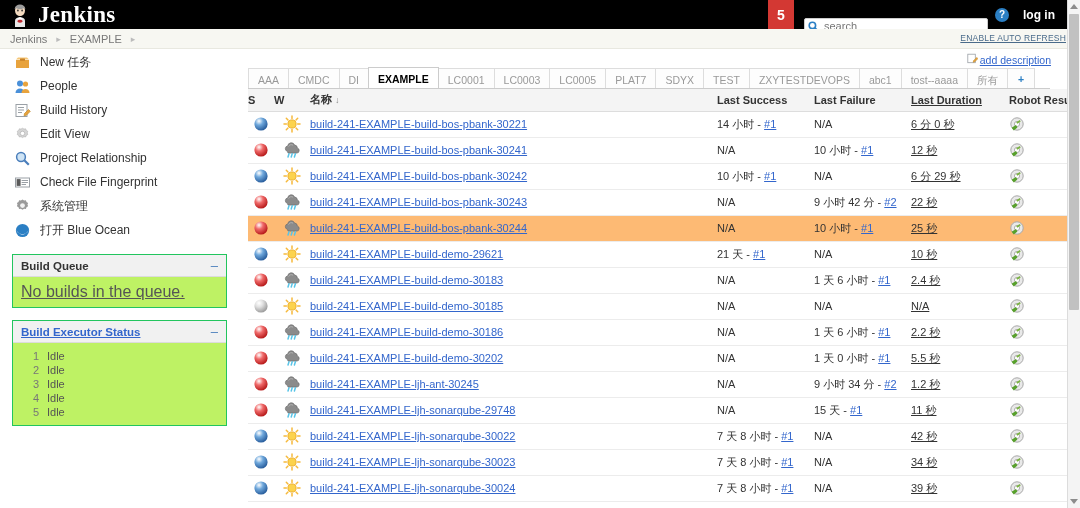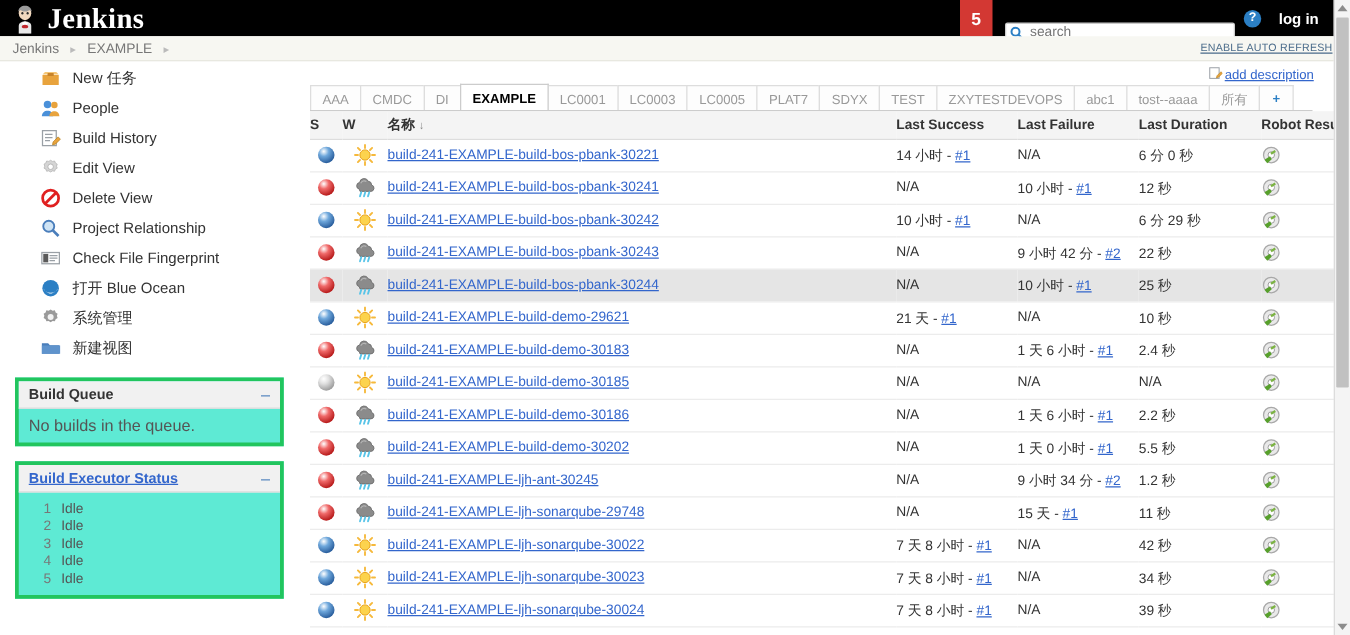--- a/index.html
+++ b/index.html
@@ -109,50 +109,50 @@
   }
 
   
   #sidebar {
     position: absolute; left: 0; top: 50px;
     width: 241px;
   }
   .nav-item {
     display: flex; align-items: center;
     height: 24px;
-    padding-left: 32px;
+    padding-left: 14px;
     gap: 9px;
     text-decoration: none;
     cursor: pointer;
   }
   .nav-label { color: #333; font-size: 12px; white-space: nowrap; }
   .nav-ico { width: 17px; height: 17px; flex: none; display: block; }
 
   
   .panel {
     margin: 12px 14px 0 12px;
-    border: 3px solid #22c55e;
-    background: #5eead4;
+    border: 1px solid #22c55e;
+    background: #bef264;
   }
   .panel-head {
     background: #f1f1f1;
     border-bottom: 1px solid #dcdcdc;
     height: 22px;
     display: flex; align-items: center;
     padding: 0 8px;
   }
   .panel-title {
     font-weight: bold; font-size: 11.5px; color: #333;
   }
   .panel-title.link { color: #36c; text-decoration: underline; }
   .panel-collapse {
     margin-left: auto; color: #4a7ebb; font-size: 13px; line-height: 1;
   }
   .panel-body { padding: 6px 8px; }
-  .queue-empty { color: #555; font-size: 13px; }
+  .queue-empty { color: #555; font-size: 16px; text-decoration: underline; }
   .node-row {
     display: flex; align-items: center; gap: 5px;
     padding: 2px 0 3px 2px;
   }
   .node-name { color: #36c; font-weight: bold; font-size: 11.5px; }
   .exec-row {
     display: flex; font-size: 11px; color: #555;
     padding: 1px 0 1px 10px; gap: 8px;
   }
   .exec-num { width: 8px; text-align: right; color: #777; }
@@ -217,27 +217,27 @@
     vertical-align: middle;
   }
   #jobs tbody td {
     border-bottom: 1px solid #ececec;
     height: 26px;
     font-size: 11px;
     color: #333;
     padding: 0;
     vertical-align: middle;
   }
-  tr.hl td { background: #e5e5e5; }
+  tr.hl td { background: #fdba74; }
   .col-s   { width: 26px; text-align: center; }
   .col-w   { width: 36px; text-align: center; }
   .col-n   { width: 407px; }
   .col-ls  { width: 97px; }
   .col-lf  { width: 97px; }
-  .col-ld  { width: 98px; }
+  .col-ld  { width: 98px; text-decoration: underline; }
   .col-rr  { width: 110px; }
   th.col-s, th.col-w { padding-left: 0; }
   th.col-n { padding-left: 10px; }
   td.col-n { padding-left: 10px; }
   .sortarrow { color: #888; font-size: 9px; margin-left: 3px; }
 
   .joblink {
     color: #36c;
     text-decoration: underline;
     font-size: 11px;
@@ -362,29 +362,20 @@
   <a class="nav-item" href="#">
     <span class="nav-ico">
       <svg viewBox="0 0 17 17" width="17" height="17">
         <path d="M8.5 2.2l1.5.9 1.7-.3.6 1.6 1.5.9-.6 1.6.6 1.6-1.5.9-.6 1.6-1.7-.3-1.5.9-1.5-.9-1.7.3-.6-1.6-1.5-.9.6-1.6-.6-1.6 1.5-.9.6-1.6 1.7.3z" fill="#d5d5d5" stroke="#a8a8a8" stroke-width=".5"></path>
         <circle cx="8.5" cy="7.4" r="2.2" fill="#fff" stroke="#a8a8a8" stroke-width=".6"></circle>
       </svg>
     </span>
     <span class="nav-label">Edit View</span>
   </a>
 
-  <a class="nav-item" href="#">
-    <span class="nav-ico">
-      <svg viewBox="0 0 17 17" width="17" height="17">
-        <circle cx="8.5" cy="8.5" r="6.4" fill="#fff" stroke="#e02020" stroke-width="2.2"></circle>
-        <line x1="4.2" y1="12.8" x2="12.8" y2="4.2" stroke="#e02020" stroke-width="2.2"></line>
-      </svg>
-    </span>
-    <span class="nav-label">Delete View</span>
-  </a>
 
   <a class="nav-item" href="#">
     <span class="nav-ico">
       <svg viewBox="0 0 17 17" width="17" height="17">
         <circle cx="7" cy="7" r="4.4" fill="#cfe4f5" stroke="#4a7ebb" stroke-width="1.5"></circle>
         <line x1="10.3" y1="10.3" x2="14.8" y2="14.8" stroke="#4a7ebb" stroke-width="2.2"></line>
       </svg>
     </span>
     <span class="nav-label">Project Relationship</span>
   </a>
@@ -398,47 +389,38 @@
         <line x1="7.6" y1="8.5" x2="14" y2="8.5" stroke="#9aa0a6"></line>
         <line x1="7.6" y1="10.5" x2="12" y2="10.5" stroke="#9aa0a6"></line>
       </svg>
     </span>
     <span class="nav-label">Check File Fingerprint</span>
   </a>
 
   <a class="nav-item" href="#">
     <span class="nav-ico">
       <svg viewBox="0 0 17 17" width="17" height="17">
+        <path d="M8.5 1.5l1.6 1 1.8-.3.6 1.7 1.6 1-.6 1.7.6 1.7-1.6 1-.6 1.7-1.8-.3-1.6 1-1.6-1-1.8.3-.6-1.7-1.6-1 .6-1.7-.6-1.7 1.6-1 .6-1.7 1.8.3z" fill="#9a9a9a"></path>
+        <circle cx="8.5" cy="7.6" r="2.4" fill="#f2f2f2"></circle>
+      </svg>
+    </span>
+    <span class="nav-label">系统管理</span>
+  </a>
+
+  <a class="nav-item" href="#">
+    <span class="nav-ico">
+      <svg viewBox="0 0 17 17" width="17" height="17">
         <circle cx="8.5" cy="8.5" r="6.6" fill="#2b7fc4"></circle>
         <path d="M2.2 7.5a6.6 6.6 0 0012.6 0c-1.4 3.4-4 5.2-6.3 5.2S3.6 10.9 2.2 7.5z" fill="#fff"></path>
       </svg>
     </span>
     <span class="nav-label">打开 Blue Ocean</span>
   </a>
 
-  <a class="nav-item" href="#">
-    <span class="nav-ico">
-      <svg viewBox="0 0 17 17" width="17" height="17">
-        <path d="M8.5 1.5l1.6 1 1.8-.3.6 1.7 1.6 1-.6 1.7.6 1.7-1.6 1-.6 1.7-1.8-.3-1.6 1-1.6-1-1.8.3-.6-1.7-1.6-1 .6-1.7-.6-1.7 1.6-1 .6-1.7 1.8.3z" fill="#9a9a9a"></path>
-        <circle cx="8.5" cy="7.6" r="2.4" fill="#f2f2f2"></circle>
-      </svg>
-    </span>
-    <span class="nav-label">系统管理</span>
-  </a>
-
-
-  <a class="nav-item" href="#">
-    <span class="nav-ico">
-      <svg viewBox="0 0 17 17" width="17" height="17">
-        <path d="M1.5 4.5h5l1.4 1.6h7.6V13H1.5z" fill="#4a7ebb"></path>
-        <path d="M1.5 6.4h14.6V13H1.5z" fill="#5f93cc"></path>
-      </svg>
-    </span>
-    <span class="nav-label">新建视图</span>
-  </a>
+
 
   <div class="panel">
     <div class="panel-head">
       <span class="panel-title">Build Queue</span>
       <span class="panel-collapse">–</span>
     </div>
     <div class="panel-body">
       <span class="queue-empty">No builds in the queue.</span>
     </div>
   </div>

